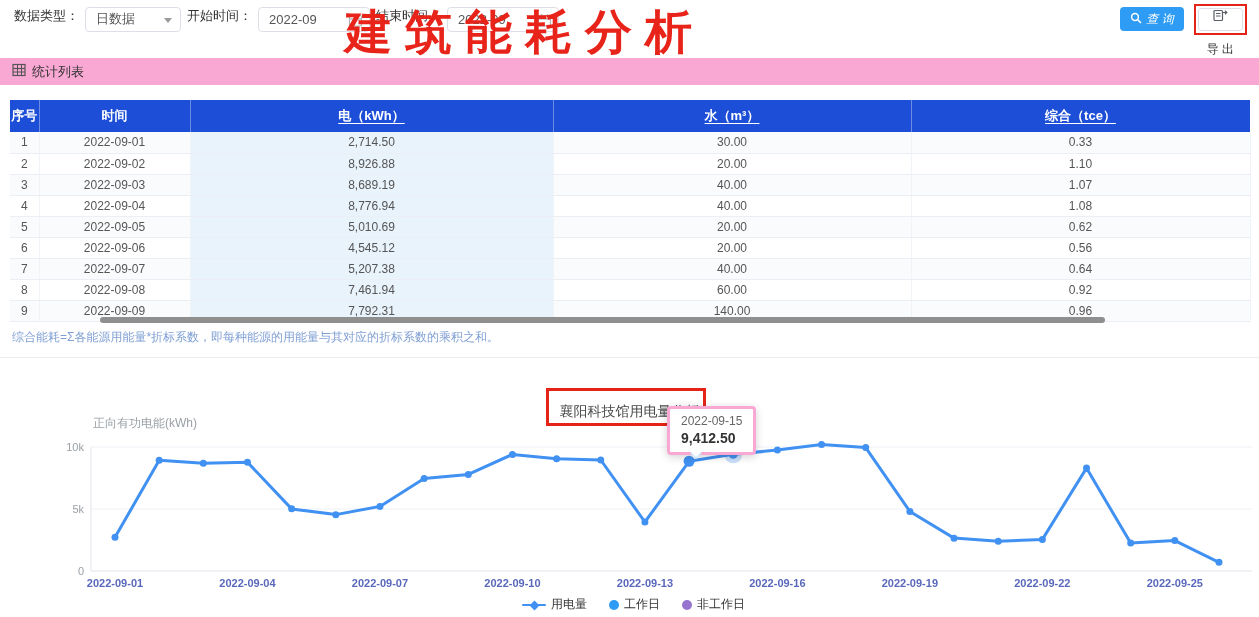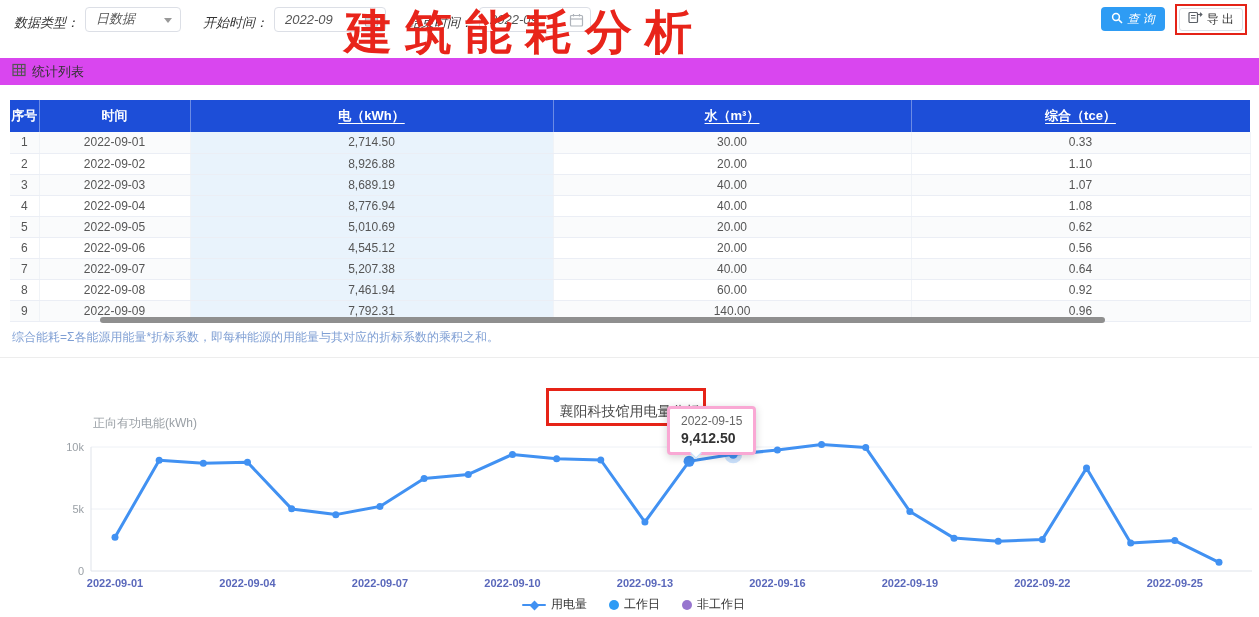--- a/index.html
+++ b/index.html
@@ -2,40 +2,40 @@
 <html><head>
 <meta charset="utf-8">
 <style>
   * { margin:0; padding:0; box-sizing:border-box; }
   body { font-family:"Liberation Sans", sans-serif; background:#fff; }
   .app { position:relative; width:1259px; height:617px; background:#fff; overflow:hidden; }
 
   
   .toolbar { position:absolute; top:0; left:0; width:100%; height:34px; display:flex; align-items:center; padding:4px 8px 0 14px; }
   .tb-label { font-size:13px; color:#333; margin-right:6px; white-space:nowrap; }
-  .tb-group { display:flex; align-items:flex-end; margin-right:22px;font-style:italic; }
+  .tb-group { display:flex; align-items:flex-start; margin-right:6px; }
   .select-box, .date-box { position:relative; height:25px; border:1px solid #dcdfe6; border-radius:4px; background:#fff;
     display:flex; align-items:center; font-size:13px; color:#555; padding:0 24px 0 10px; }
   .select-box { width:96px; }
   .date-box { width:112px; }
   .caret { position:absolute; right:8px; top:10px; width:0; height:0; border-left:4px solid transparent; border-right:4px solid transparent; border-top:5px solid #999; }
   .cal-icon { position:absolute; right:6px; top:5px; }
   .tb-spacer { flex:1; }
   .btn-query { height:24px; padding:0 10px; background:#2e9cf4; color:#fff; border:none; border-radius:4px;
     font-size:12px; display:flex; align-items:center; gap:4px; cursor:pointer; font-family:inherit;font-style:italic; }
   .export-annot { border:2px solid #e42317; padding:2px; margin-left:10px; margin-right:4px; }
   .btn-export { height:23px; padding:0 8px; background:#fff; color:#333; border:1px solid #dcdfe6; border-radius:3px;
-    font-size:12px; display:flex; align-items:center; gap:4px; cursor:pointer; font-family:inherit; }
+    font-size:12px; display:flex; align-items:center; gap:16px; cursor:pointer; font-family:inherit;flex-direction:column; }
 
   
   .annot-title { position:absolute; left:345px; top:6px; font-size:47px; font-weight:bold; color:#e8241a;
     letter-spacing:13px; z-index:10; pointer-events:none; white-space:nowrap; line-height:1.1; }
 
   
-  .section-bar { position:absolute; left:0; width:100%; height:27px; background:#d946ef; display:flex; align-items:center; padding-left:12px; gap:6px; font-size:13px; color:#333; }
+  .section-bar { position:absolute; left:0; width:100%; height:27px; background:#f9a8d4; display:flex; align-items:center; padding-left:12px; gap:6px; font-size:13px; color:#333; }
   .bar1 { top:58px; }
   .bar2 { top:368px; }
 
   
   table.stats { position:absolute; top:100px; left:10px; width:1240px; border-collapse:collapse; table-layout:fixed; font-size:12px; }
   table.stats th { background:#1d4ed8; color:#fff; font-weight:bold; font-size:13px; height:32px; text-align:center;
     border-right:1px solid rgba(255,255,255,.35); }
   table.stats th.sortable { text-decoration:underline; text-underline-offset:3px; }
   table.stats td { height:21px; text-align:center; color:#555; border-bottom:1px solid #ebeef5; border-right:1px solid #f0f3f7; background:#fff; }
   table.stats tr:nth-child(odd) td { background:#fafbfc; }

